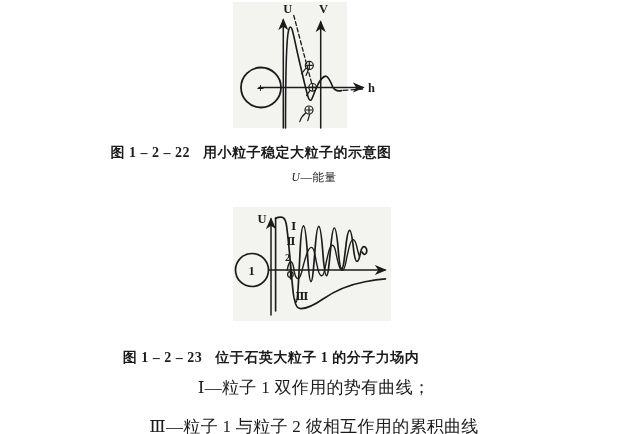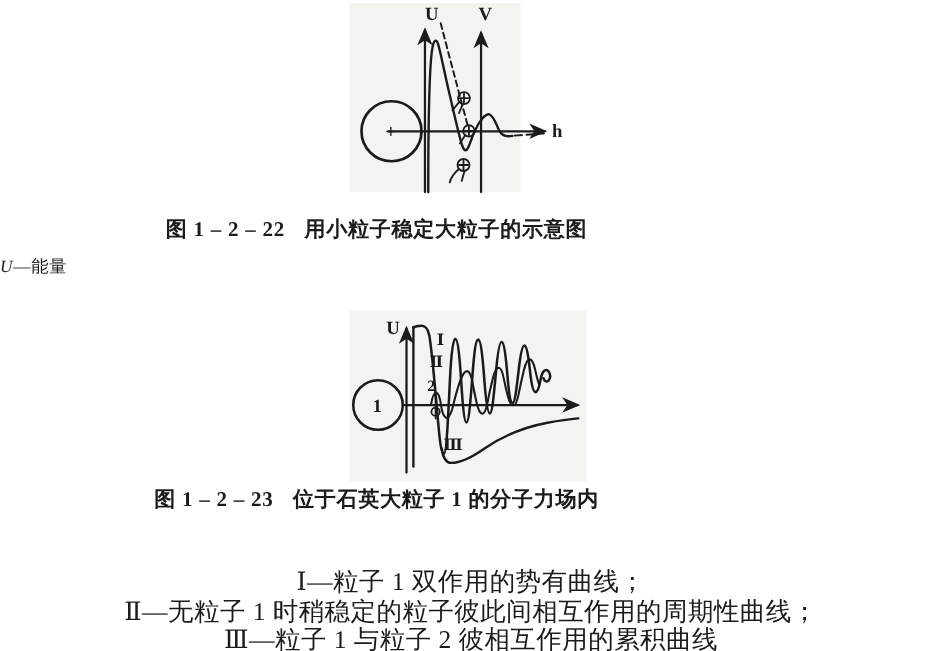--- a/index.html
+++ b/index.html
@@ -11,24 +11,24 @@
   .fig { position:absolute; }
   #fig1 { left:230px; top:0; }
   #fig2 { left:225px; top:205px; }
   .scanbg { fill:#f3f3ef; }
   .stroke { stroke:#1b1b1b; fill:none; stroke-linecap:round; stroke-linejoin:round; }
   .cap {
     position:absolute; left:0; width:502px; text-align:center;
     font-weight:bold; font-size:14px; letter-spacing:.5px; white-space:nowrap;
   }
   #caption1 { top:144px; }
-  #caption2a { top:324px; }
+  #caption2a { top:349px;padding-left:20px; }
   #caption2b { top:354px; }
   .cap .figtitle { margin-left:13px; }
-  .note { position:absolute; left:0; width:628px; top:170px; text-align:left;
+  .note { position:absolute; left:0; width:628px; top:170px; text-align:center;
           font-size:11.5px; letter-spacing:.5px; }
   .note .sym { font-style:italic; }
   .lg { position:absolute; left:0; width:628px; text-align:center;
         font-size:17px; letter-spacing:.3px; white-space:nowrap; }
   #legend1 { top:376px; }
   #legend2 { top:396px; }
   #legend3 { top:415px; }
   svg text { fill:#1b1b1b; font-family:"Liberation Serif","DejaVu Serif",serif; font-weight:bold; }
 </style>
 </head>
@@ -128,16 +128,15 @@
     <text x="66" y="39.5" font-size="10.5" text-anchor="middle">Ⅱ</text>
     <text x="62.5" y="55.5" font-size="10.5" text-anchor="middle">2</text>
     <text x="77" y="95" font-size="10.5" text-anchor="middle">Ⅲ</text>
   </svg>
 
   <div id="caption2a" class="cap">
     <span>图 1 – 2 – 23</span><span class="figtitle">位于石英大粒子 1 的分子力场内</span>
   </div>
 
   <div id="legend1" class="lg">Ⅰ—粒子 1 双作用的势有曲线；</div>
-  <div id="legend2" class="lg">Ⅱ—无粒子 1 时稍稳定的粒子彼此间相互作用的周期性曲线；</div>
   <div id="legend3" class="lg">Ⅲ—粒子 1 与粒子 2 彼相互作用的累积曲线</div>
 
 </div>
 
 </body></html>

